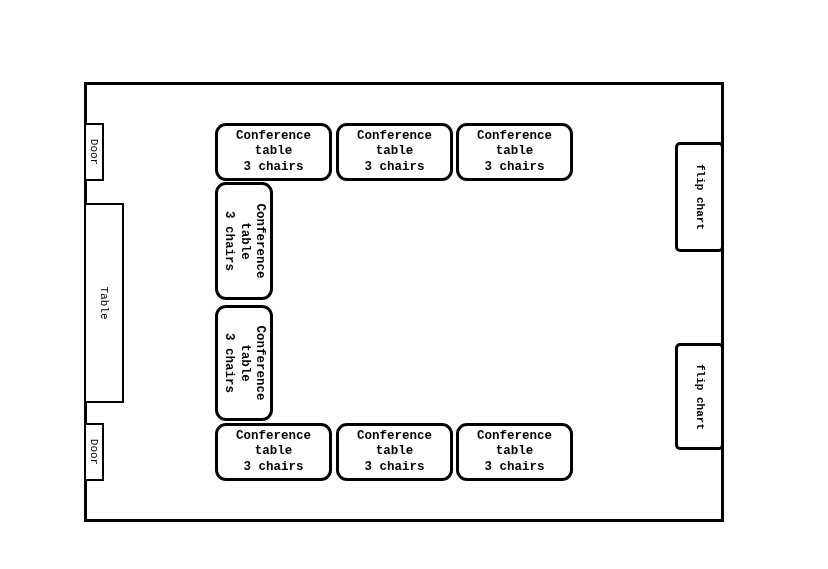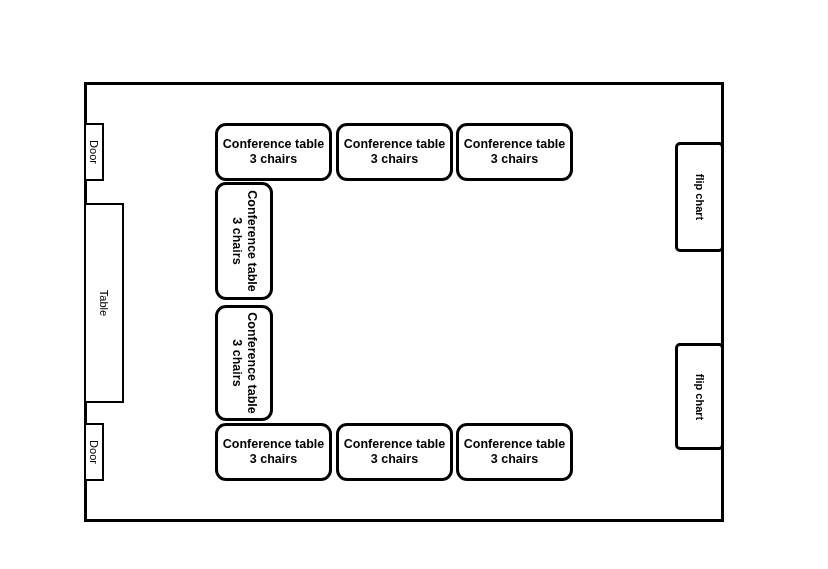--- a/index.html
+++ b/index.html
@@ -9,21 +9,21 @@
     font-family: "Liberation Sans", sans-serif;
     color: #000000;
   }
   .canvas {
     position: relative;
     width: 828px;
     height: 569px;
     background: #ffffff;
     overflow: hidden;
   }
-  .abs { position: absolute; box-sizing: border-box; background: #ffffff; }
+  .abs { position: absolute; box-sizing: border-box; background: #ffffff; font-family: Liberation Mono, monospace; }
 
   .room {
     left: 84px; top: 82px; width: 640px; height: 440px;
     border: 3px solid #000000;
   }
 
   
   .conf {
     border: 3px solid #000000;
     border-radius: 11px;

